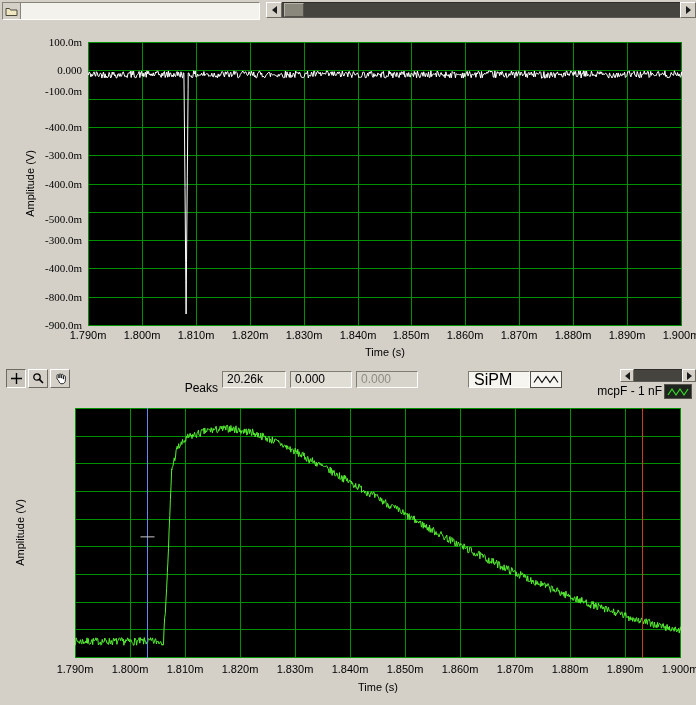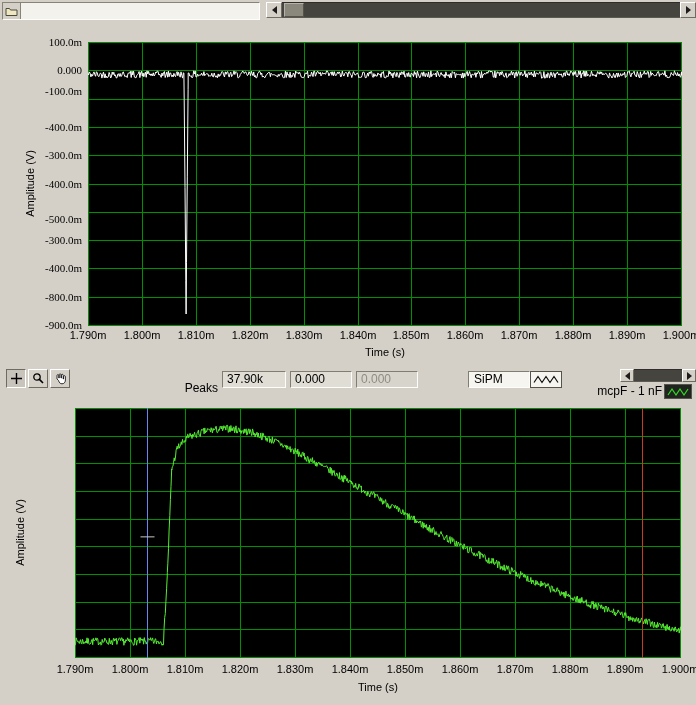--- a/index.html
+++ b/index.html
@@ -43,21 +43,21 @@
   
   .tools { display:flex; gap:2px; }
   .tool-btn { width:20px; height:19px; background:#d4d0c8; cursor:pointer;
     border:1px solid; border-color:#fff #6e6b62 #6e6b62 #fff;
     display:flex; align-items:center; justify-content:center; }
   .tool-btn.pressed { border-color:#6e6b62 #fff #fff #6e6b62; background:#c8c4bc; }
   .tlabel { font-size:12px; line-height:14px; white-space:nowrap; }
   .display { height:17px; background:#e0ddd5; font-size:12px; line-height:15px; padding-left:4px;
     border:1px solid; border-color:#807d73 #fdfdfb #fdfdfb #807d73; white-space:nowrap; }
   .display.disabled { color:#8f8c84; background:#d7d4cc; }
-  .plotsel { height:17px; background:#f6f5f0; font-size:12px; line-height:15px; padding-left:5px;
+  .plotsel { height:17px; background:#f6f5f0; font-size:16px; line-height:15px; padding-left:5px;
     border:1px solid; border-color:#807d73 #fdfdfb #fdfdfb #807d73; cursor:pointer; white-space:nowrap; }
   .legend-icon { border:1px solid #55534c; display:flex; align-items:center; justify-content:center; cursor:pointer; }
   .legend-icon.light { background:#f6f5f0; width:32px; height:17px; }
   .legend-icon.dark  { background:#20241e; width:28px; height:15px; }
 </style>
 </head>
 <body>
 
 <div class="abs path-control" style="left:2px;top:2px;width:258px;height:18px;">
   <div class="path-icon">
@@ -153,21 +153,21 @@
       </svg>
     </div>
     <div class="tool-btn">
       <svg width="13" height="13" viewBox="0 0 13 13">
         <path d="M3 7V3.5c0-.5.4-.9.9-.9s.9.4.9.9V6h.4V2.7c0-.5.4-.9.9-.9s.9.4.9.9V6h.4V3.2c0-.5.4-.9.9-.9s.9.4.9.9V7h.4V4.6c0-.5.4-.9.9-.9s.9.4.9.9V8c0 2.2-1.3 3.8-3.4 3.8-1.9 0-3-1.4-3.4-3.2Z" fill="#fff" stroke="#000" stroke-width="0.8"></path>
       </svg>
     </div>
   </div>
 
   <div class="abs tlabel" style="left:158px;top:7px;width:60px;text-align:right;margin-top:8px;">Peaks</div>
-  <div class="abs display" style="left:222px;top:5px;width:64px;">37.90k</div>
+  <div class="abs display" style="left:222px;top:5px;width:64px;">20.26k</div>
   <div class="abs display" style="left:290px;top:5px;width:62px;">0.000</div>
   <div class="abs display disabled" style="left:356px;top:5px;width:62px;">0.000</div>
 
   <div class="abs plotsel" style="left:468px;top:5px;width:62px;">SiPM</div>
   <div class="abs legend-icon light" style="left:530px;top:5px;">
     <svg width="26" height="11" viewBox="0 0 26 11">
       <polyline points="1,8.5 5,2.5 9,8.5 13,2.5 17,8.5 21,2.5 25,8.5" fill="none" stroke="#111" stroke-width="1.2"></polyline>
     </svg>
   </div>
 

